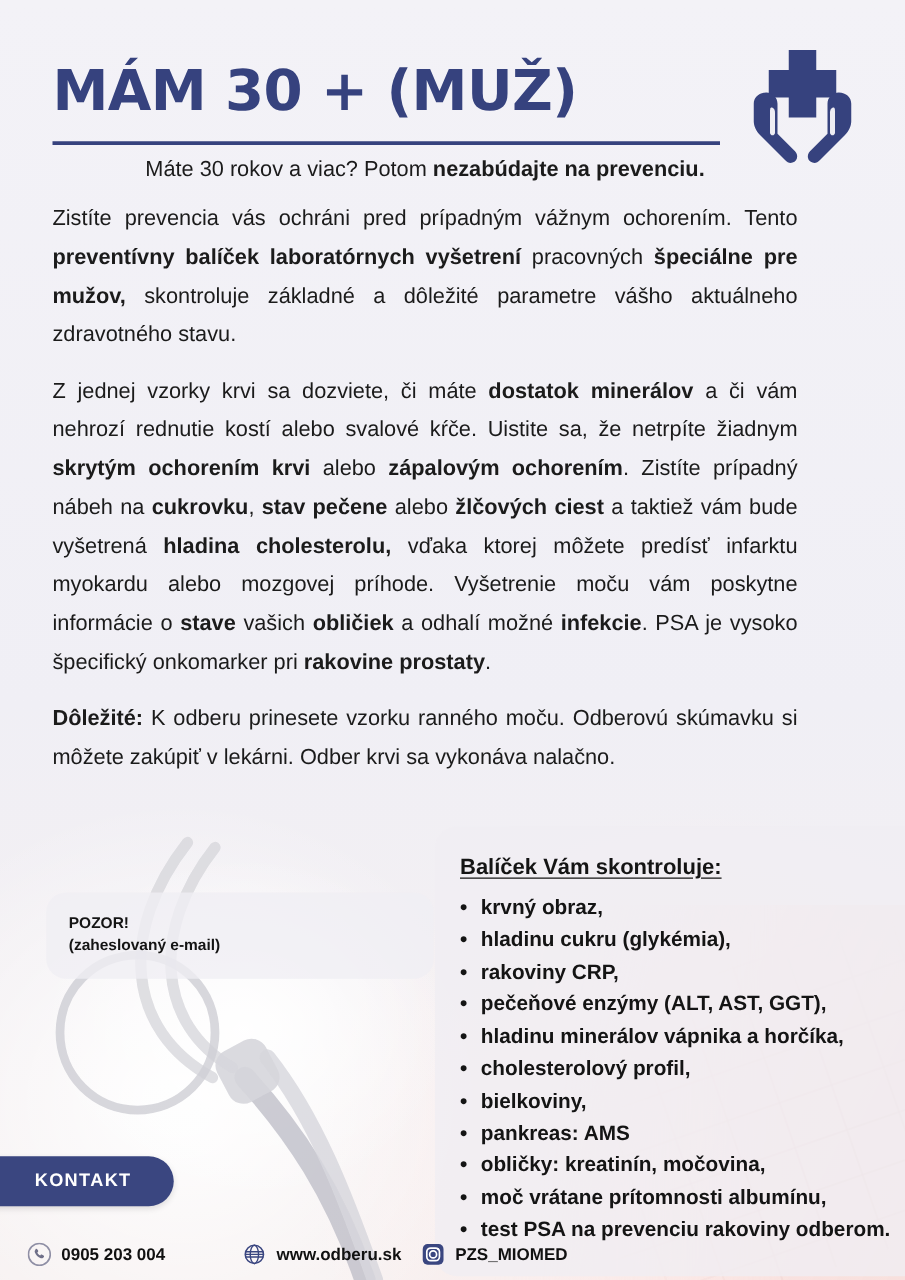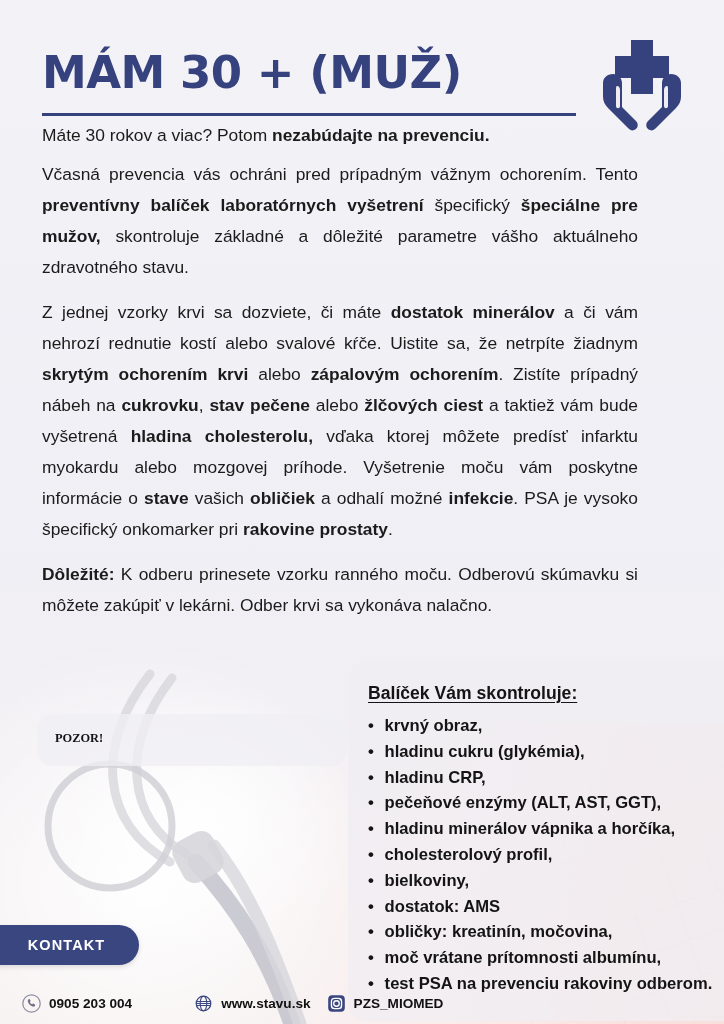--- a/index.html
+++ b/index.html
@@ -65,28 +65,28 @@
 
   
   .copy{
     position:absolute;left:42px;top:120px;width:596px;
     color:#1b1b1b;font-size:17.4px;line-height:31px;
     text-align:justify;
   }
   .copy p{margin:0 0 14px 0;}
   .copy p:last-child{margin-bottom:0;}
   .copy b{font-weight:700;}
-  .lead{margin-bottom:8px !important;text-align:left;}
+  .lead{margin-bottom:8px !important;text-align:center;}
 
   
   .pozor{
     position:absolute;left:37px;top:714px;width:274px;
     padding:16px 18px 18px 18px;border-radius:16px;
     background:rgba(240,238,243,.78);
-    color:#141414;font-size:12.4px;line-height:17.6px;font-weight:700;font-family:Liberation Serif, serif;
+    color:#141414;font-size:12.4px;line-height:17.6px;font-weight:700;
   }
   .pozor p{margin:0;}
 
   
   .checklist{
     position:absolute;left:348px;top:661px;width:376px;
     padding:22px 18px 24px 20px;border-radius:18px 0 0 18px;
     background:rgba(240,238,243,.80);
   }
   .cl-title{
@@ -159,40 +159,41 @@
       <path fill="#36427e" d="M45 2h22v16h16v22H67v16H45V40H29V18h16z"></path>
       <path fill="#36427e" d="M27 36c5 0 9 4 9 9v24l14 14c3 3 2 8-2 9-2 1-4 0-6-2L22 70c-3-3-5-7-5-11V45c0-5 4-9 10-9z"></path>
       <path fill="#36427e" d="M85 36c-5 0-9 4-9 9v24L62 83c-3 3-2 8 2 9 2 1 4 0 6-2l20-20c3-3 5-7 5-11V45c0-5-4-9-10-9z"></path>
       <path fill="#eeedf3" d="M31 48c2 0 3 2 3 4v16c0 3-4 3-4 0V52c0-2 0-4 1-4z"></path>
       <path fill="#eeedf3" d="M81 48c-2 0-3 2-3 4v16c0 3 4 3 4 0V52c0-2 0-4-1-4z"></path>
     </svg>
   </div>
 
   <div class="copy">
     <p class="lead"><span>Máte 30 rokov a viac? Potom </span><b>nezabúdajte na prevenciu.</b></p>
-    <p><span>Včasná prevencia vás ochráni pred prípadným vážnym ochorením. Tento </span><b>preventívny balíček laboratórnych vyšetrení</b><span> špecifický </span><b>špeciálne pre mužov,</b><span> skontroluje základné a dôležité parametre vášho aktuálneho zdravotného stavu.</span></p>
+    <p><span>Zistíte prevencia vás ochráni pred prípadným vážnym ochorením. Tento </span><b>preventívny balíček laboratórnych vyšetrení</b><span> pracovných </span><b>špeciálne pre mužov,</b><span> skontroluje základné a dôležité parametre vášho aktuálneho zdravotného stavu.</span></p>
     <p><span>Z jednej vzorky krvi sa dozviete, či máte </span><b>dostatok minerálov</b><span> a či vám nehrozí rednutie kostí alebo svalové kŕče. Uistite sa, že netrpíte žiadnym </span><b>skrytým ochorením krvi</b><span> alebo </span><b>zápalovým ochorením</b><span>. Zistíte prípadný nábeh na </span><b>cukrovku</b><span>, </span><b>stav pečene</b><span> alebo </span><b>žlčových ciest</b><span> a taktiež vám bude vyšetrená </span><b>hladina cholesterolu,</b><span> vďaka ktorej môžete predísť infarktu myokardu alebo mozgovej príhode. Vyšetrenie moču vám poskytne informácie o </span><b>stave</b><span> vašich </span><b>obličiek</b><span> a odhalí možné </span><b>infekcie</b><span>. PSA je vysoko špecifický onkomarker pri </span><b>rakovine prostaty</b><span>.</span></p>
     <p><b>Dôležité:</b><span> K odberu prinesete vzorku ranného moču. Odberovú skúmavku si môžete zakúpiť v lekárni. Odber krvi sa vykonáva nalačno.</span></p>
   </div>
 
   <div class="pozor">
     <p>POZOR!</p>
+    <p>(zaheslovaný e-mail)</p>
   </div>
 
   <div class="checklist">
     <p class="cl-title">Balíček Vám skontroluje:</p>
     <ul class="cl-list">
         <li><span class="cl-bul">•</span><span> krvný obraz,</span></li>
         <li><span class="cl-bul">•</span><span> hladinu cukru (glykémia),</span></li>
-        <li><span class="cl-bul">•</span><span> hladinu CRP,</span></li>
+        <li><span class="cl-bul">•</span><span> rakoviny CRP,</span></li>
         <li><span class="cl-bul">•</span><span> pečeňové enzýmy (ALT, AST, GGT),</span></li>
         <li><span class="cl-bul">•</span><span> hladinu minerálov vápnika a horčíka,</span></li>
         <li><span class="cl-bul">•</span><span> cholesterolový profil,</span></li>
         <li><span class="cl-bul">•</span><span> bielkoviny,</span></li>
-        <li><span class="cl-bul">•</span><span> dostatok: AMS</span></li>
+        <li><span class="cl-bul">•</span><span> pankreas: AMS</span></li>
         <li><span class="cl-bul">•</span><span> obličky: kreatinín, močovina,</span></li>
         <li><span class="cl-bul">•</span><span> moč vrátane prítomnosti albumínu,</span></li>
         <li><span class="cl-bul">•</span><span> test PSA na prevenciu rakoviny odberom.</span></li>
       </ul>
   </div>
 
   <div class="kontakt">
     <span>KONTAKT</span>
   </div>
 
@@ -211,21 +212,21 @@
 
 
     <span class="sp-c"></span>
 
     <span class="fitem">
       <svg class="ficon" viewBox="0 0 24 24">
         <circle cx="12" cy="12" r="9.2" fill="none" stroke="#3a4680" stroke-width="1.6"></circle>
         <ellipse cx="12" cy="12" rx="4.2" ry="9.2" fill="none" stroke="#3a4680" stroke-width="1.4"></ellipse>
         <path d="M3 9.4h18M3 14.6h18M2.8 12h18.4" stroke="#3a4680" stroke-width="1.4" fill="none"></path>
       </svg>
-      <span class="lbl">www.stavu.sk</span>
+      <span class="lbl">www.odberu.sk</span>
     </span>
 
     <span class="sp-b"></span>
 
     <span class="fitem">
       <svg class="ficon" viewBox="0 0 24 24">
         <rect x="1.5" y="1.5" width="21" height="21" rx="5" fill="#3a4680"></rect>
         <rect x="5.6" y="5.6" width="12.8" height="12.8" rx="4" fill="none" stroke="#ffffff" stroke-width="1.7"></rect>
         <circle cx="12" cy="12" r="3.5" fill="none" stroke="#ffffff" stroke-width="1.7"></circle>
         <circle cx="17.1" cy="6.9" r="1.15" fill="#ffffff"></circle>

